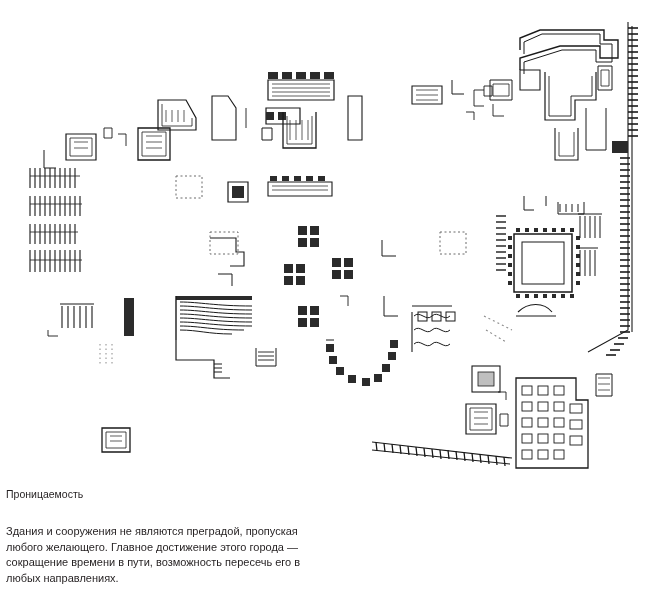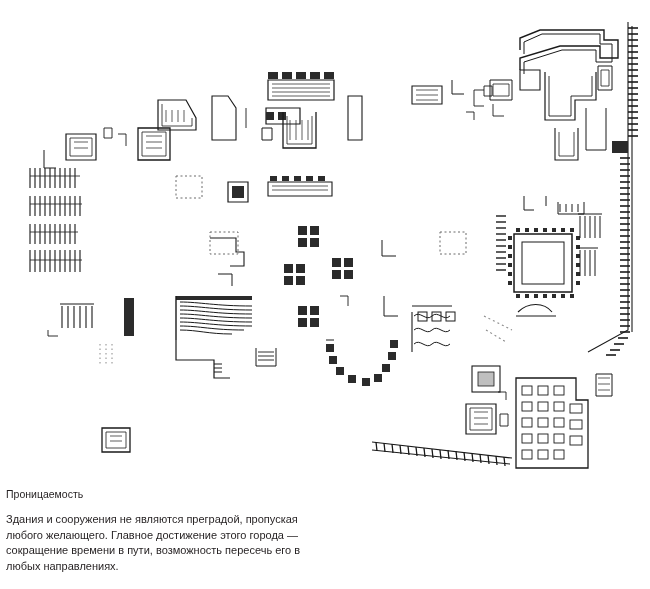--- a/index.html
+++ b/index.html
@@ -28,21 +28,21 @@
   #caption {
     position: absolute;
     left: 6px;
     top: 487px;
     width: 330px;
   }
   #caption .cap-title {
     font-size: 10.5px;
     line-height: 15px;
     color: #231f20;
-    margin-bottom: 10px;
+    margin-bottom: 22px;
   }
   #caption .cap-body {
     font-size: 11px;
     line-height: 15.5px;
     color: #231f20;
   }
 </style>
 </head>
 <body>
 

